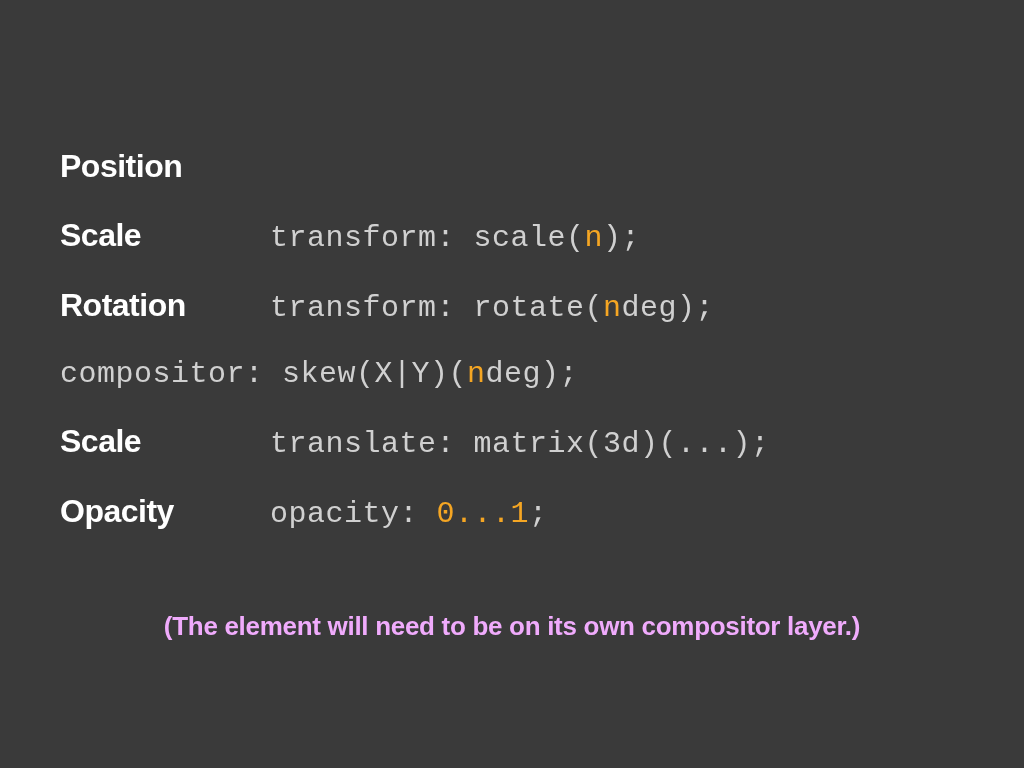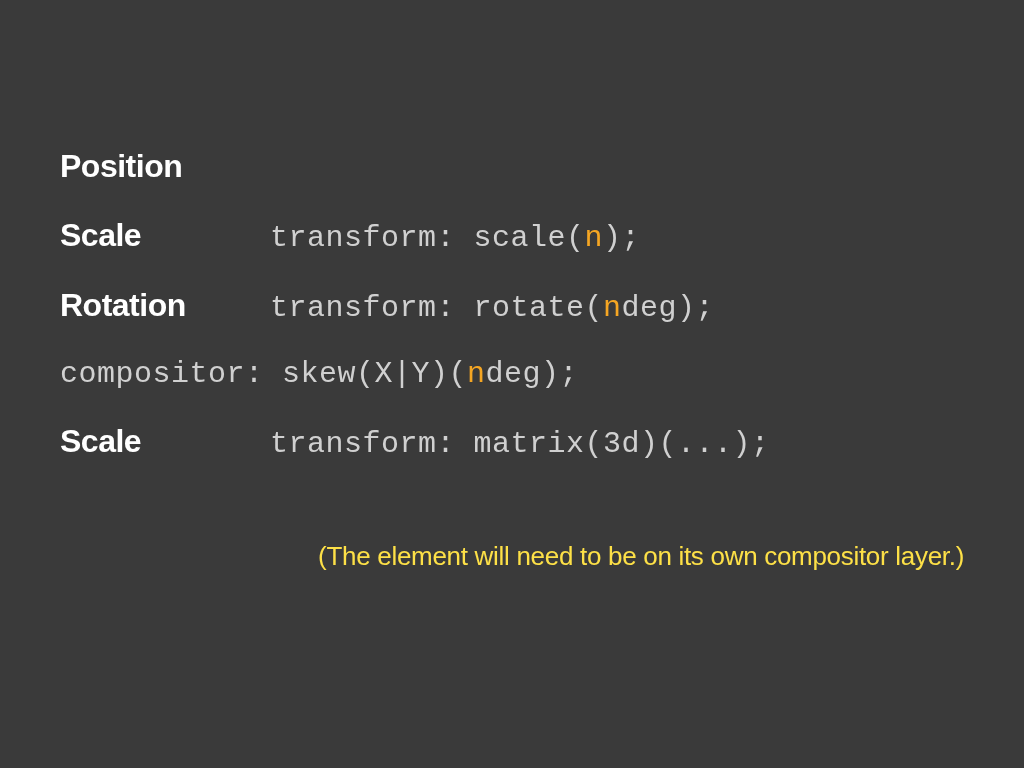--- a/index.html
+++ b/index.html
@@ -43,24 +43,24 @@
       font-family: "Menlo", "Consolas", "Courier New", monospace;
       font-size: 30px;
       color: #d0d0d0;
       white-space: pre;
       letter-spacing: 0.5px;
     }
     .hl {
       color: #f5a623;
     }
     .footnote {
-      color: #fde047;
-      font-weight: 400;
+      color: #f0abfc;
+      font-weight: 700;
       font-size: 26px;
-      text-align: right;
+      text-align: center;
       margin-top: 80px;
       letter-spacing: -0.3px;
     }
   </style>
 </head>
 <body>
 
 <div class="slide">
   <div class="rows">
       <div class="row">
@@ -72,17 +72,21 @@
       </div>
       <div class="row">
         <div class="label">Rotation</div>
         <div class="code"><span>transform: rotate(</span><span class="hl">n</span><span>deg);</span></div>
       </div>
       <div class="row">
         <div class="code"><span>compositor: skew(X|Y)(</span><span class="hl">n</span><span>deg);</span></div>
       </div>
       <div class="row">
         <div class="label">Scale</div>
-        <div class="code"><span>transform: matrix(3d)(...);</span></div>
+        <div class="code"><span>translate: matrix(3d)(...);</span></div>
+      </div>
+      <div class="row">
+        <div class="label">Opacity</div>
+        <div class="code"><span>opacity: </span><span class="hl">0...1</span><span>;</span></div>
       </div>
     </div>
   <div class="footnote">(The element will need to be on its own compositor layer.)</div>
 </div>
 
 </body></html>

